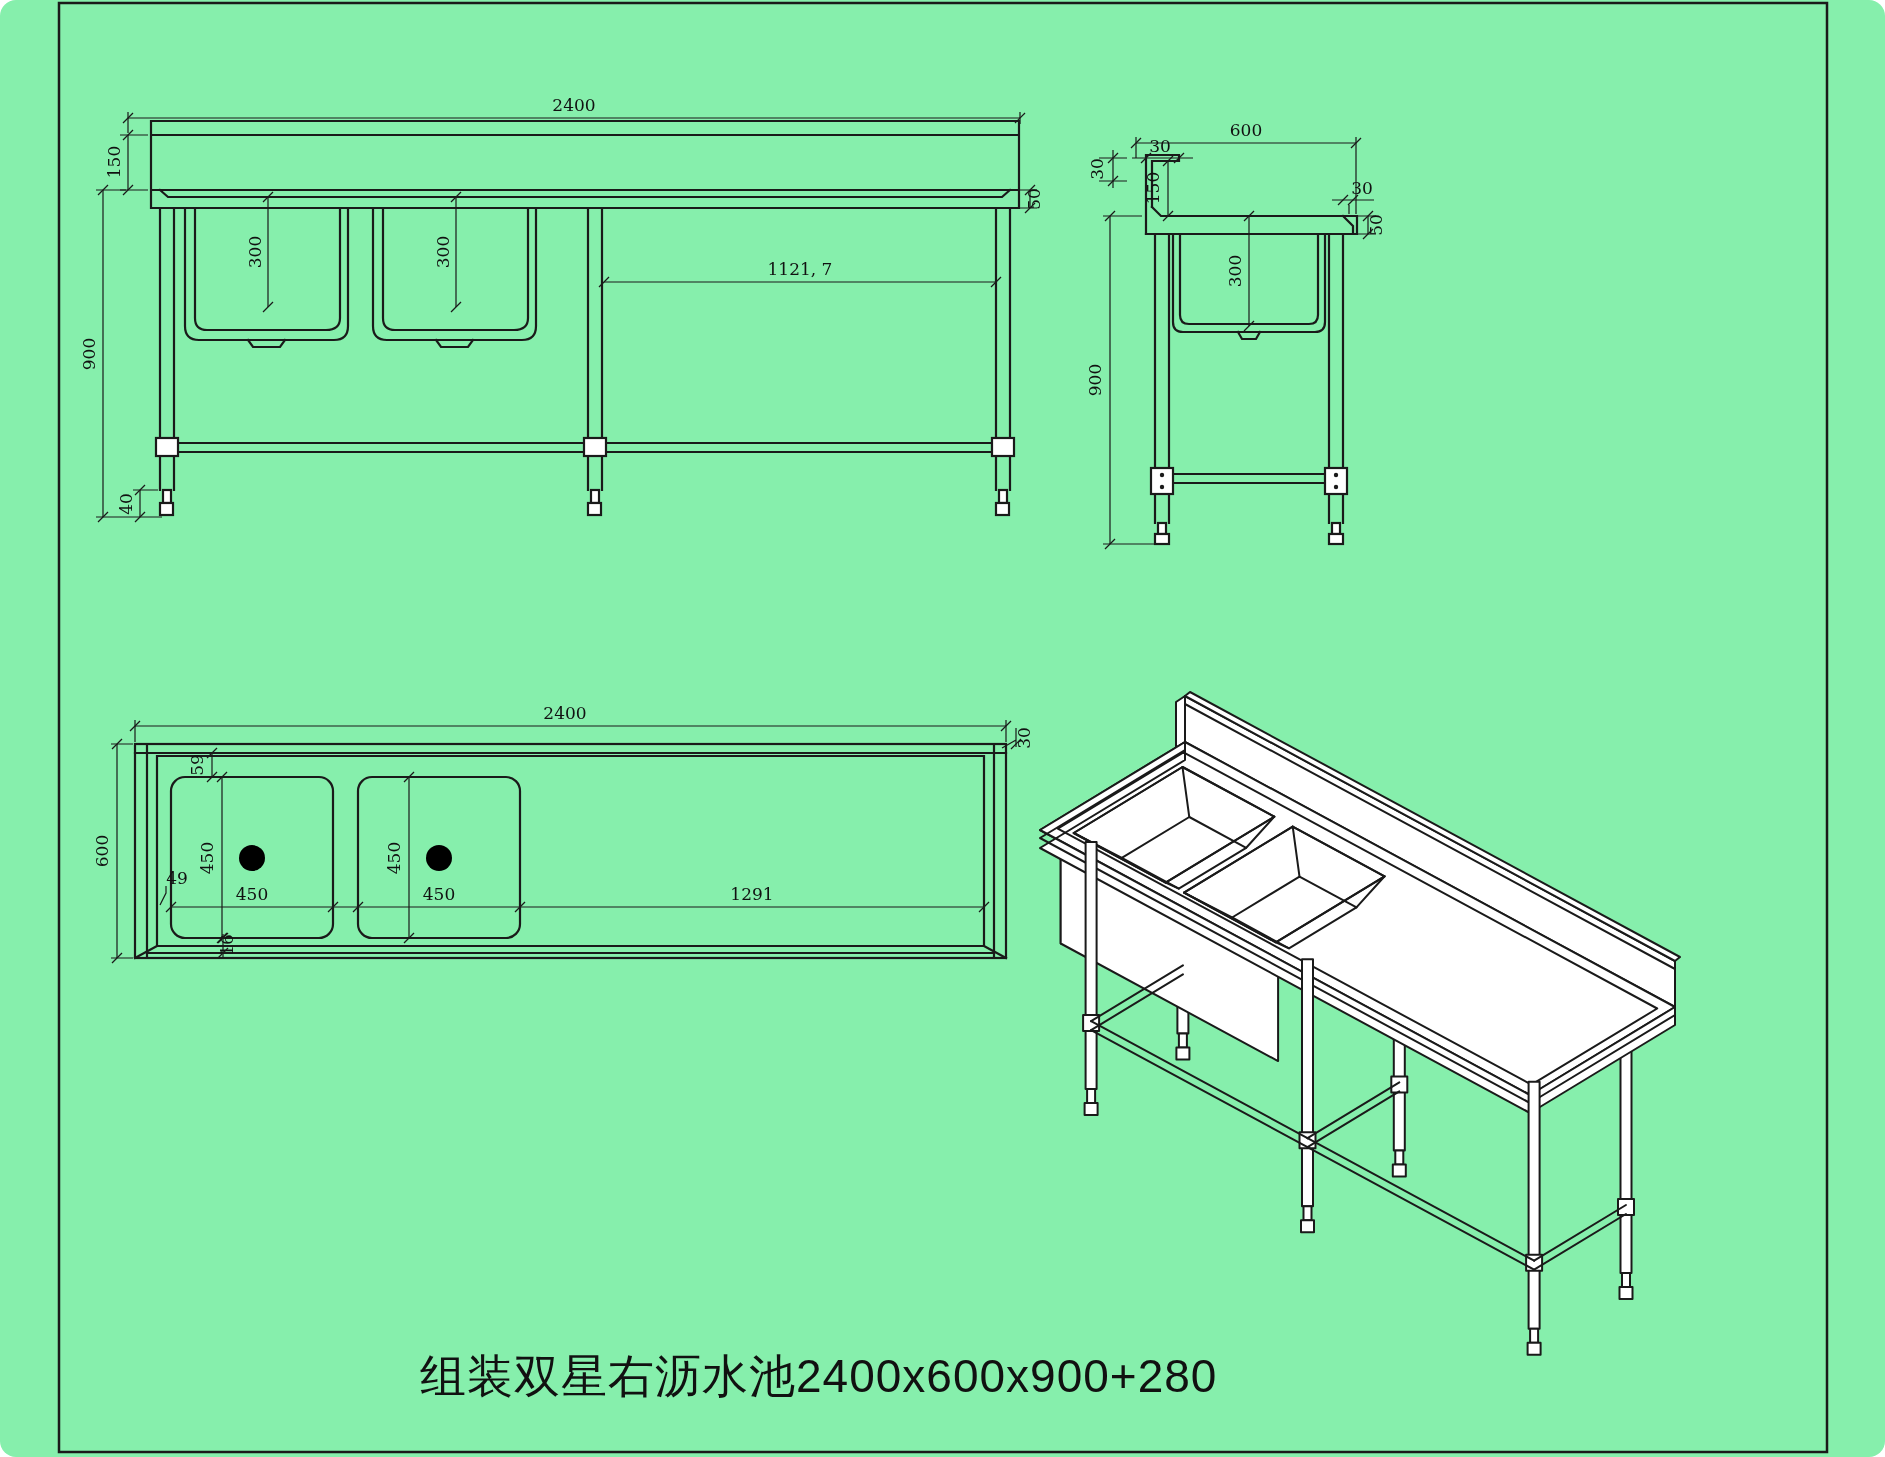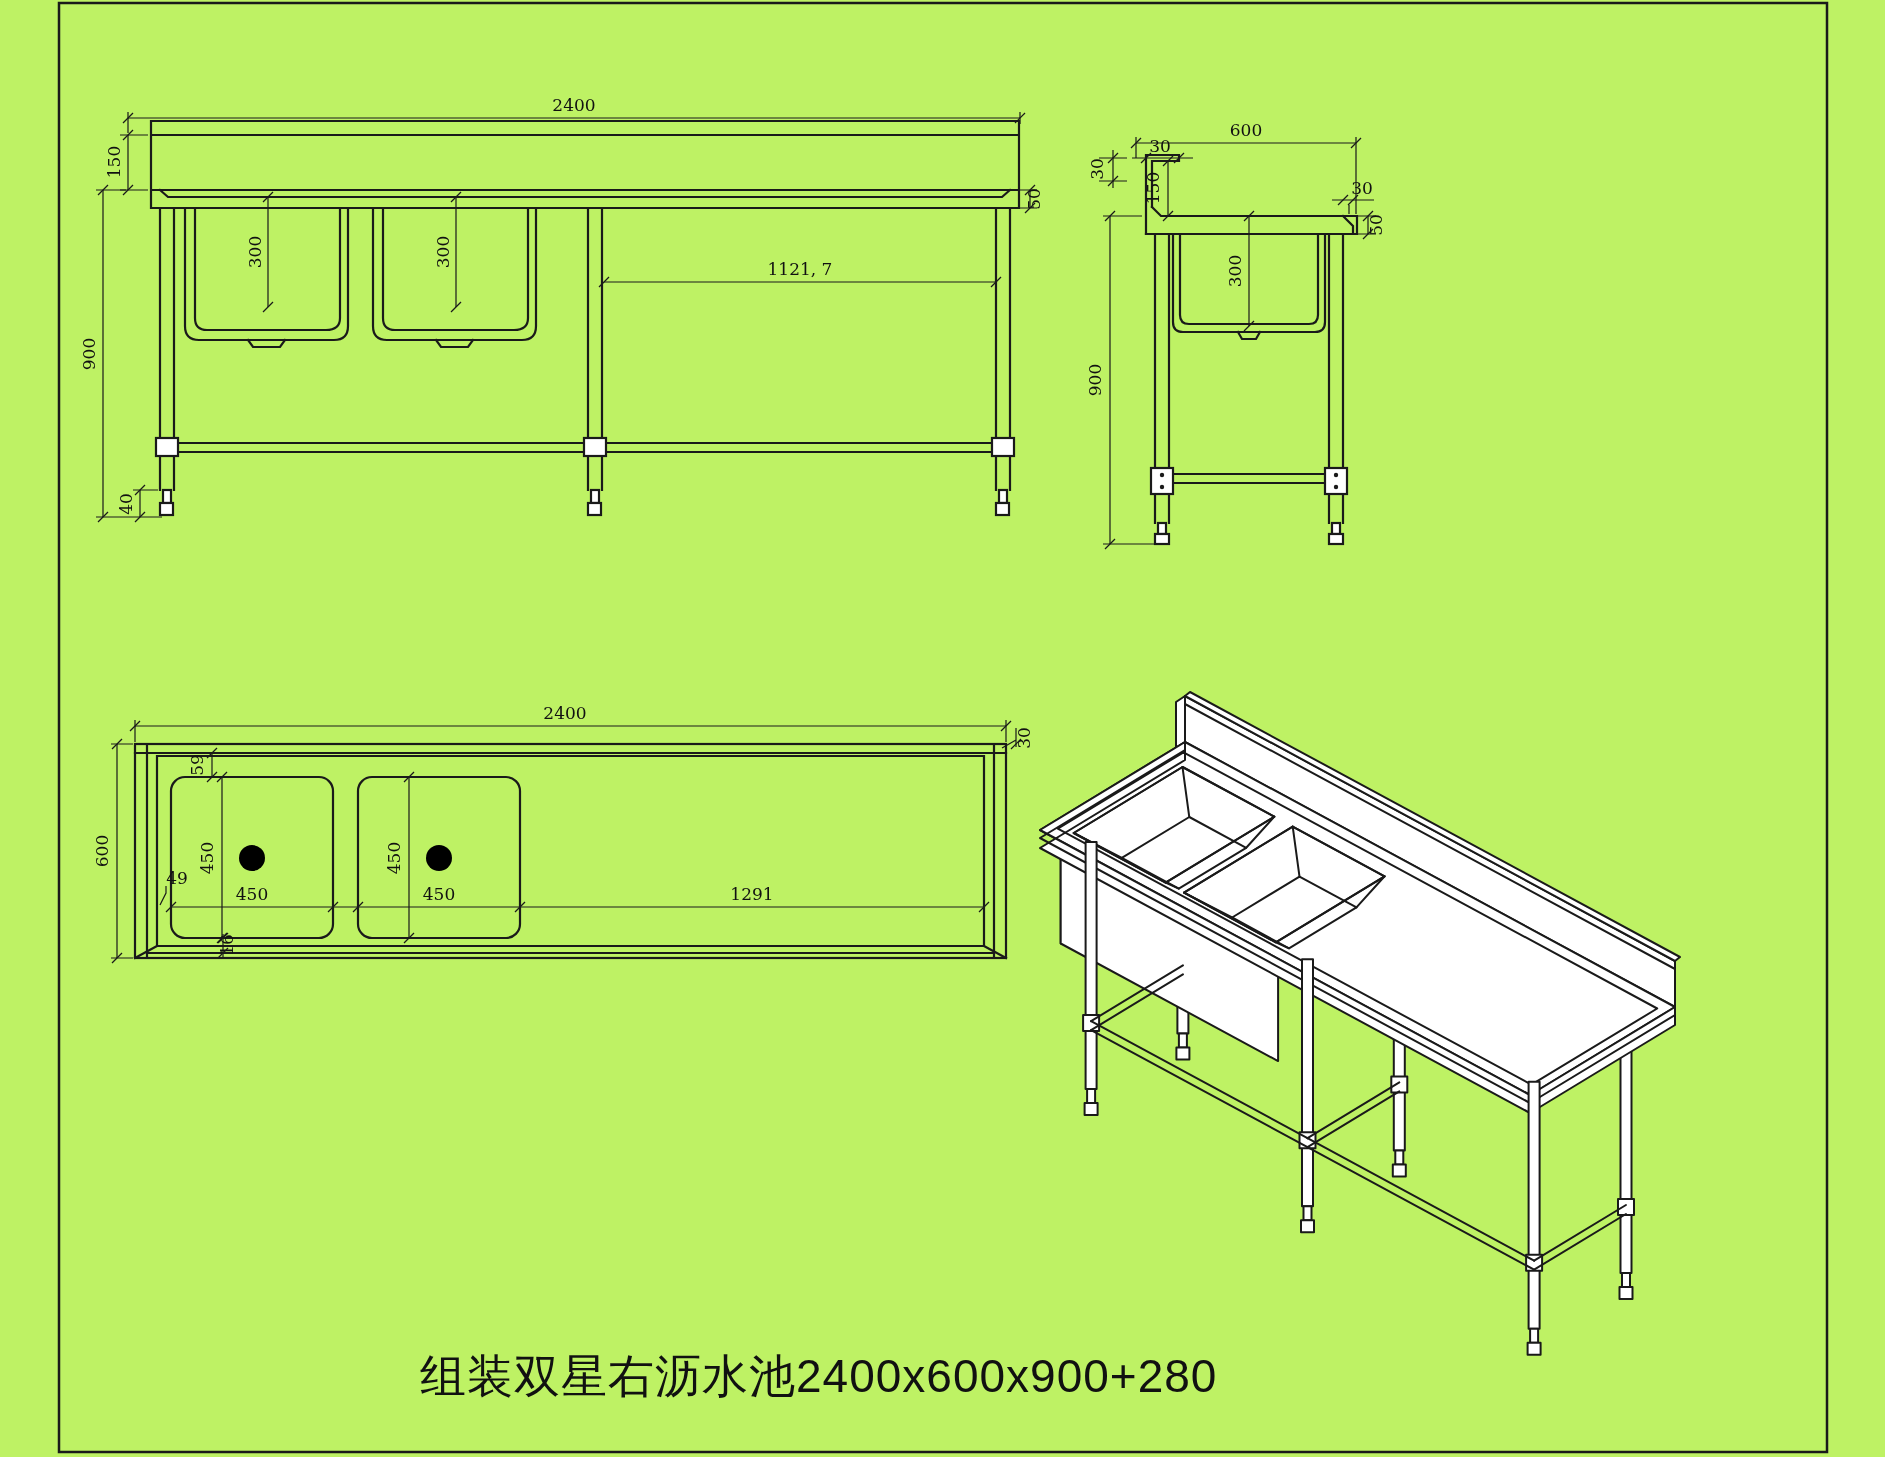--- a/index.html
+++ b/index.html
@@ -1,17 +1,17 @@
 <!DOCTYPE html>
 <html><head>
 <meta charset="utf-8">
 <style>
   html,body{margin:0;padding:0;background:#fff;}
-  #canvas{position:relative;width:1885px;height:1457px;background:#bef264;overflow:hidden;
-          font-family:"Liberation Sans",sans-serif;}
+  #canvas{position:relative;width:1885px;height:1457px;background:#86efac;overflow:hidden;
+          font-family:"Liberation Sans",sans-serif;border-radius:16px;}
   svg{position:absolute;left:0;top:0;}
   .obj path,.obj line,.obj rect{stroke:#1a1a1a;stroke-width:2.2;fill:none;stroke-linecap:square;}
   .obj .fw{fill:#ffffff;}
   .dim path,.dim line{stroke:#1a1a1a;stroke-width:1.2;fill:none;}
   text.d{font-family:"DejaVu Serif","Liberation Serif",serif;font-size:17px;fill:#111;}
   #iso-view path{stroke:#1a1a1a;stroke-width:2;fill:none;stroke-linejoin:round;stroke-linecap:round;}
   #iso-view path.fw{fill:#fff;}
   #title-bar{position:absolute;left:420px;top:1346px;width:680px;text-align:center;
              font-size:46px;color:#111;letter-spacing:1px;white-space:nowrap;}
 </style>

